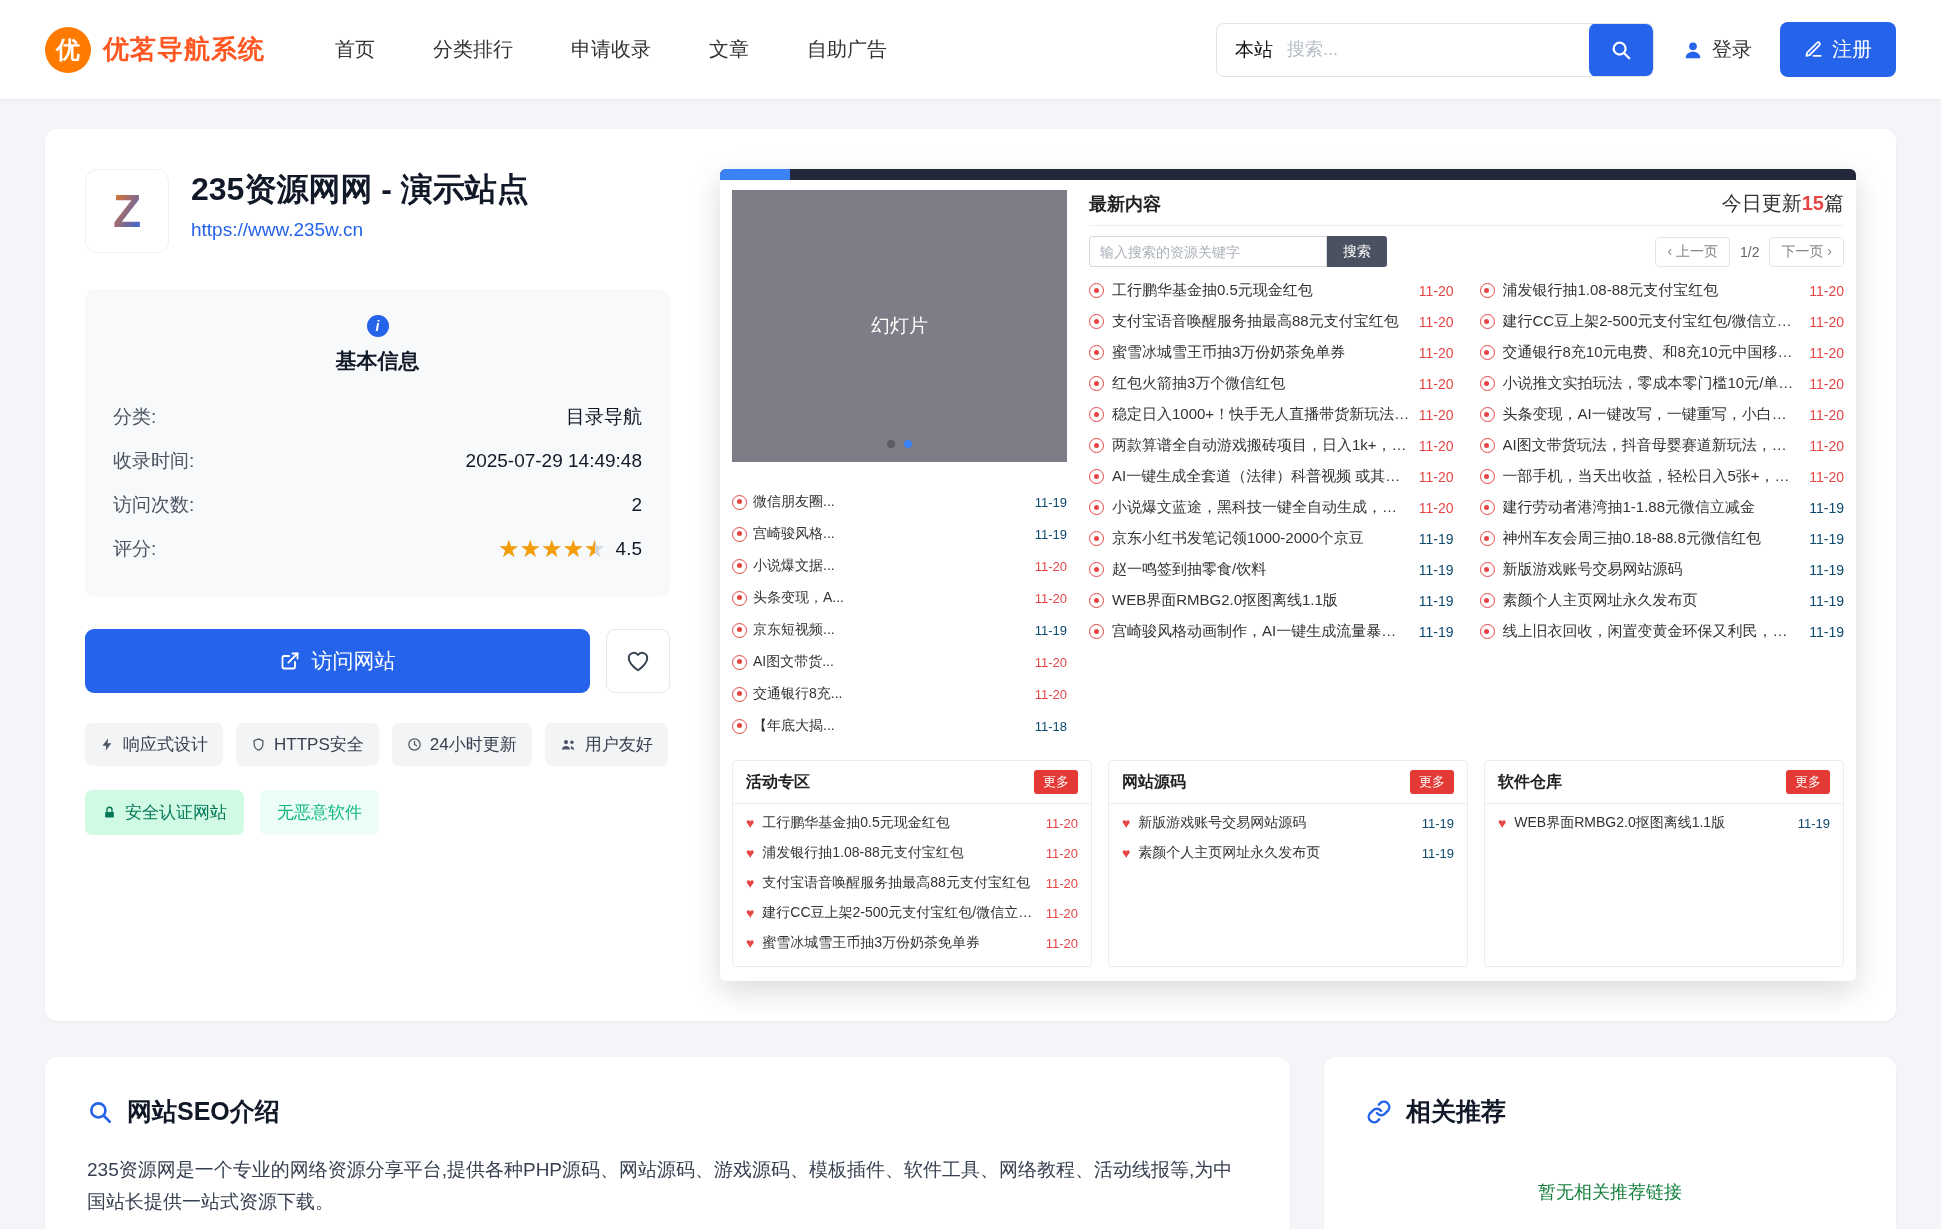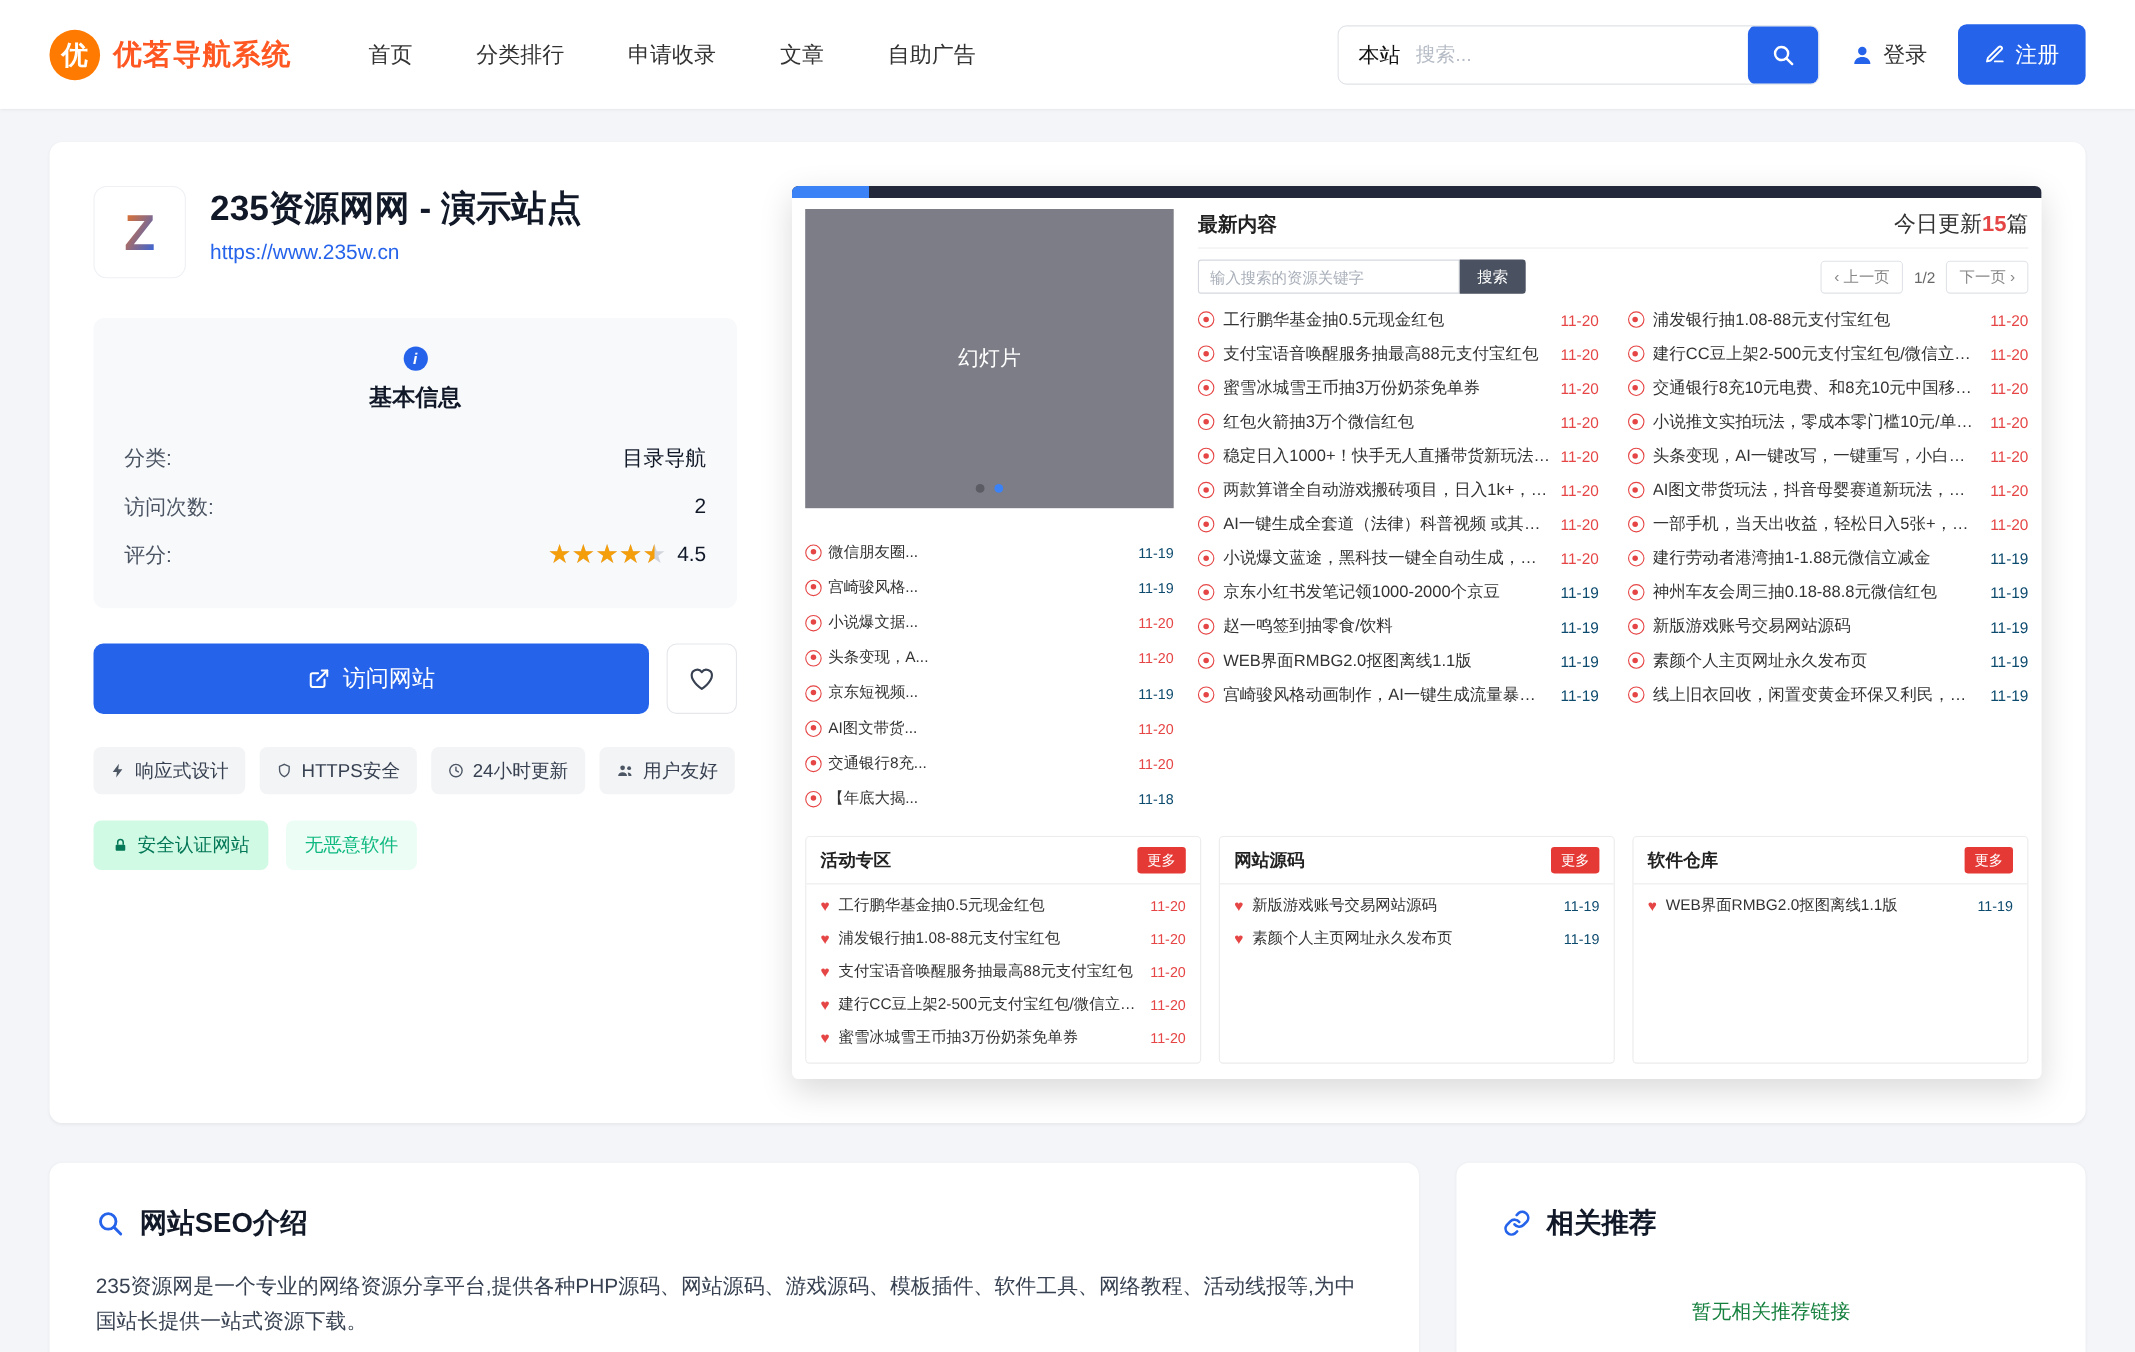--- a/index.html
+++ b/index.html
@@ -211,20 +211,24 @@
       <div class="info-box">
         <div class="info-head">
           <span class="info-icon"></span>
           <span>基本信息</span>
         </div>
         <div class="info-row">
           <span class="lbl">分类:</span>
           <span class="val">目录导航</span>
         </div>
         <div class="info-row">
+          <span class="lbl">收录时间:</span>
+          <span class="val">2025-07-29 14:49:48</span>
+        </div>
+        <div class="info-row">
           <span class="lbl">访问次数:</span>
           <span class="val">2</span>
         </div>
         <div class="info-row">
           <span class="lbl">评分:</span>
           <span class="rating-wrap">
             <span class="stars">
               <span>★★★★★</span>
               <span class="stars-fill" style="width:90%">★★★★★</span>
             </span>

